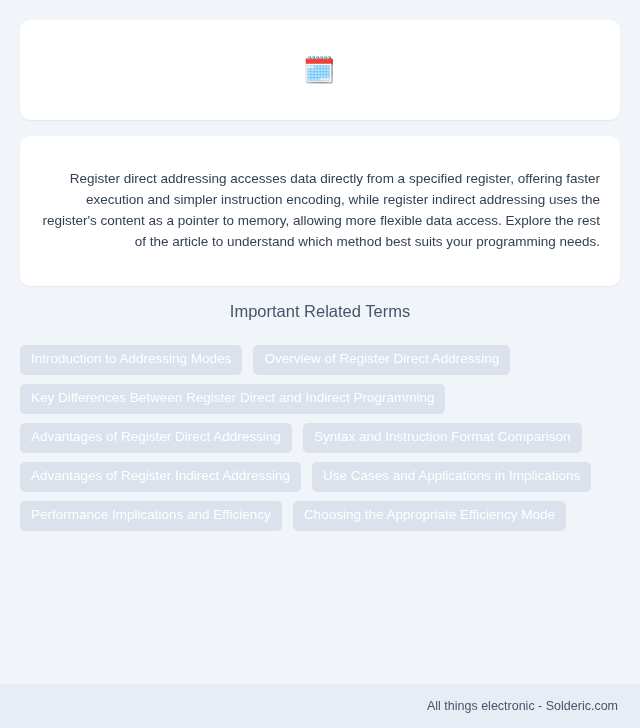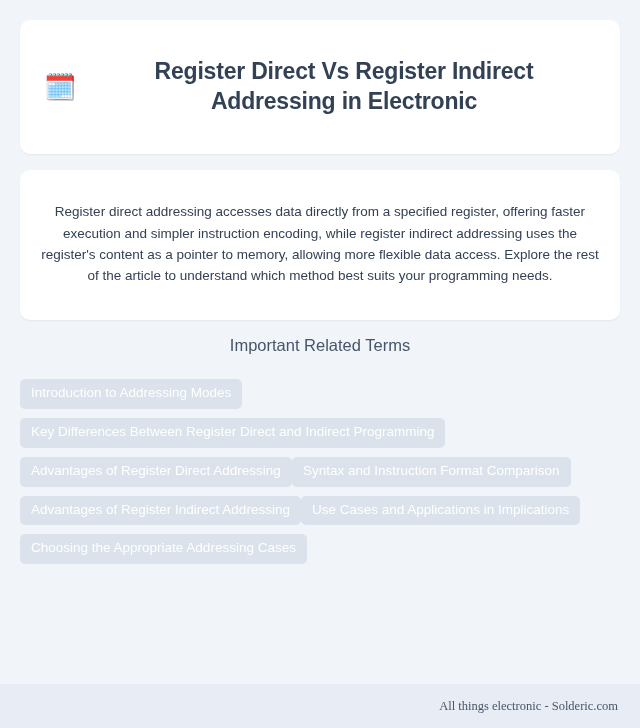--- a/index.html
+++ b/index.html
@@ -56,34 +56,34 @@
     max-width: 500px;
   }
   .summary-card {
     margin-top: 16px;
     padding: 18px 20px 20px 20px;
   }
   .summary-text {
     font-size: 13.5px;
     color: #334155;
     line-height: 1.58;
-    text-align: center;
+    text-align: right;
   }
   .terms-heading {
     margin-top: 16px;
     text-align: center;
     font-size: 16.5px;
     color: #475569;
     font-weight: normal;
   }
   .terms-list {
     margin-top: 24px;
     display: flex;
     flex-wrap: wrap;
-    gap: 9px 0;
+    gap: 9px 11px;
     align-content: flex-start;
     align-items: center;
   }
   .term-chip {
     background: #dbe2ec;
     color: #ffffff;
     font-size: 13.5px;
     border-radius: 5px;
     padding: 7px 11px 8px 11px;
     white-space: nowrap;
@@ -94,49 +94,49 @@
     flex: 0 0 auto;
     background: #e8edf5;
     display: flex;
     align-items: center;
     justify-content: flex-end;
     padding: 0 22px;
   }
   .footer-text {
     font-size: 12.5px;
     color: #475569;
-    font-family: Liberation Serif, serif;
   }
 </style>
 </head>
 <body>
 
 <div class="page">
 
   <div class="content">
 
     <div class="card title-card">
       <span class="title-icon">🗓️</span>
-      <h1 class="title-text">Register Direct Vs Register Indirect Addressing in Electronic</h1>
     </div>
 
     <div class="card summary-card">
       <p class="summary-text">Register direct addressing accesses data directly from a specified register, offering faster execution and simpler instruction encoding, while register indirect addressing uses the register's content as a pointer to memory, allowing more flexible data access. Explore the rest of the article to understand which method best suits your programming needs.</p>
     </div>
 
     <h2 class="terms-heading">Important Related Terms</h2>
 
     <div class="terms-list">
       <span class="term-chip">Introduction to Addressing Modes</span>
+      <span class="term-chip">Overview of Register Direct Addressing</span>
       <span class="term-chip">Key Differences Between Register Direct and Indirect Programming</span>
       <span class="term-chip">Advantages of Register Direct Addressing</span>
       <span class="term-chip">Syntax and Instruction Format Comparison</span>
       <span class="term-chip">Advantages of Register Indirect Addressing</span>
       <span class="term-chip">Use Cases and Applications in Implications</span>
-      <span class="term-chip">Choosing the Appropriate Addressing Cases</span>
+      <span class="term-chip">Performance Implications and Efficiency</span>
+      <span class="term-chip">Choosing the Appropriate Efficiency Mode</span>
     </div>
 
   </div>
 
   <div class="footer">
     <span class="footer-text">All things electronic - Solderic.com</span>
   </div>
 
 </div>
 

